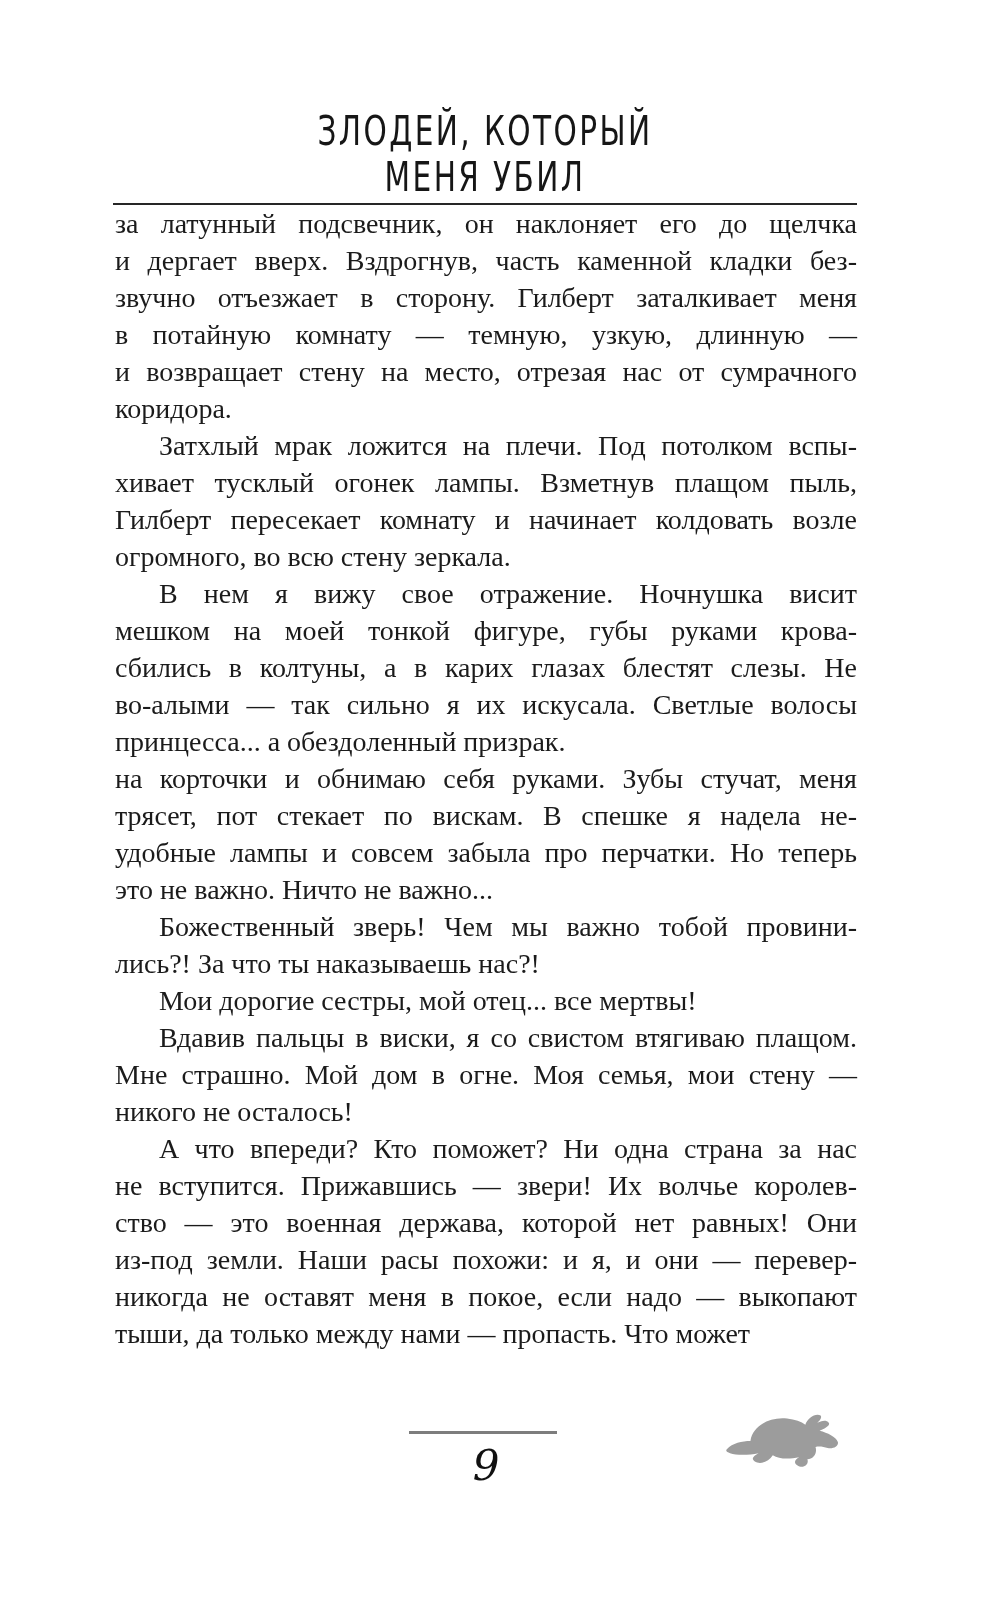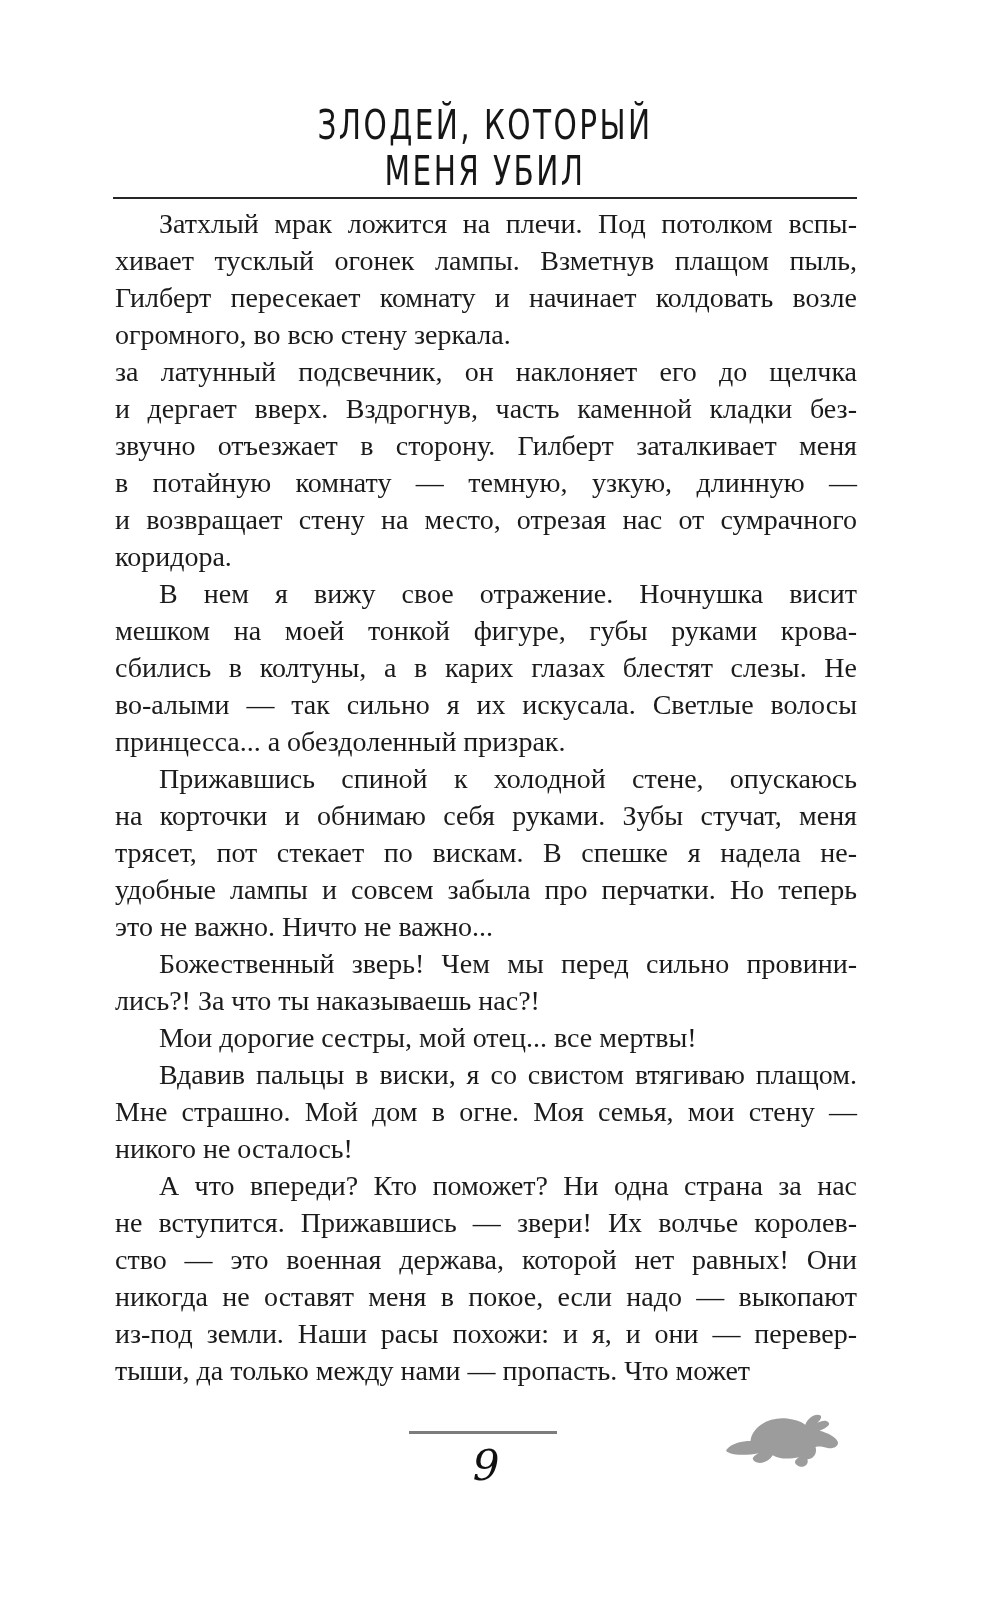--- a/index.html
+++ b/index.html
@@ -7,21 +7,21 @@
     position: relative;
     width: 1000px;
     height: 1616px;
     background: #ffffff;
     overflow: hidden;
     font-family: "Liberation Serif", serif;
     color: #1b1b1b;
   }
   .chapter-header {
     position: absolute;
-    top: 102px;
+    top: 108px;
     left: 113px;
     width: 744px;
   }
   .book-title {
     text-align: center;
     font-family: "DejaVu Sans", sans-serif;
     font-size: 37px;
     line-height: 43px;
     letter-spacing: 3px;
     font-weight: 400;
@@ -85,65 +85,64 @@
   <header class="chapter-header">
     <div class="book-title">
       <div>ЗЛОДЕЙ, КОТОРЫЙ</div>
       <div>МЕНЯ УБИЛ</div>
     </div>
     <hr class="header-rule">
   </header>
 
   <main class="body-text">
       <div class="paragraph">
-        <div class="line indent">Затхлый мрак ложится на плечи. Под потолком вспы-</div>
-        <div class="line">хивает тусклый огонек лампы. Взметнув плащом пыль,</div>
-        <div class="line">Гилберт пересекает комнату и начинает колдовать возле</div>
-        <div class="line last">огромного, во всю стену зеркала.</div>
-      </div>
-      <div class="paragraph">
         <div class="line">за латунный подсвечник, он наклоняет его до щелчка</div>
         <div class="line">и дергает вверх. Вздрогнув, часть каменной кладки без-</div>
         <div class="line">звучно отъезжает в сторону. Гилберт заталкивает меня</div>
         <div class="line">в потайную комнату — темную, узкую, длинную —</div>
         <div class="line">и возвращает стену на место, отрезая нас от сумрачного</div>
         <div class="line last">коридора.</div>
+      </div>
+      <div class="paragraph">
+        <div class="line indent">Затхлый мрак ложится на плечи. Под потолком вспы-</div>
+        <div class="line">хивает тусклый огонек лампы. Взметнув плащом пыль,</div>
+        <div class="line">Гилберт пересекает комнату и начинает колдовать возле</div>
+        <div class="line last">огромного, во всю стену зеркала.</div>
       </div>
       <div class="paragraph">
         <div class="line indent">В нем я вижу свое отражение. Ночнушка висит</div>
         <div class="line">мешком на моей тонкой фигуре, губы руками крова-</div>
         <div class="line">сбились в колтуны, а в карих глазах блестят слезы. Не</div>
         <div class="line">во-алыми — так сильно я их искусала. Светлые волосы</div>
         <div class="line last">принцесса... а обездоленный призрак.</div>
       </div>
       <div class="paragraph">
-        <div class="line indent">Прижавшись спиной к холодной стене, опускаюсь</div>
         <div class="line">на корточки и обнимаю себя руками. Зубы стучат, меня</div>
         <div class="line">трясет, пот стекает по вискам. В спешке я надела не-</div>
         <div class="line">удобные лампы и совсем забыла про перчатки. Но теперь</div>
         <div class="line last">это не важно. Ничто не важно...</div>
       </div>
       <div class="paragraph">
-        <div class="line indent">Божественный зверь! Чем мы перед сильно провини-</div>
+        <div class="line indent">Божественный зверь! Чем мы важно тобой провини-</div>
         <div class="line last">лись?! За что ты наказываешь нас?!</div>
       </div>
       <div class="paragraph">
         <div class="line last indent">Мои дорогие сестры, мой отец... все мертвы!</div>
       </div>
       <div class="paragraph">
         <div class="line indent">Вдавив пальцы в виски, я со свистом втягиваю плащом.</div>
         <div class="line">Мне страшно. Мой дом в огне. Моя семья, мои стену —</div>
         <div class="line last">никого не осталось!</div>
       </div>
       <div class="paragraph">
         <div class="line indent">А что впереди? Кто поможет? Ни одна страна за нас</div>
         <div class="line">не вступится. Прижавшись — звери! Их волчье королев-</div>
         <div class="line">ство — это военная держава, которой нет равных! Они</div>
+        <div class="line">из-под земли. Наши расы похожи: и я, и они — перевер-</div>
         <div class="line">никогда не оставят меня в покое, если надо — выкопают</div>
-        <div class="line">из-под земли. Наши расы похожи: и я, и они — перевер-</div>
         <div class="line last">тыши, да только между нами — пропасть. Что может</div>
       </div>
     </main>
 
   <footer>
     <div class="footer-rule"></div>
     <div class="page-number">9</div>
     <svg class="rabbit" viewBox="0 0 120 64" fill="#9c9c9c" xmlns="http://www.w3.org/2000/svg">
       <path d="M3,36
         C8,30 18,28 26,28

